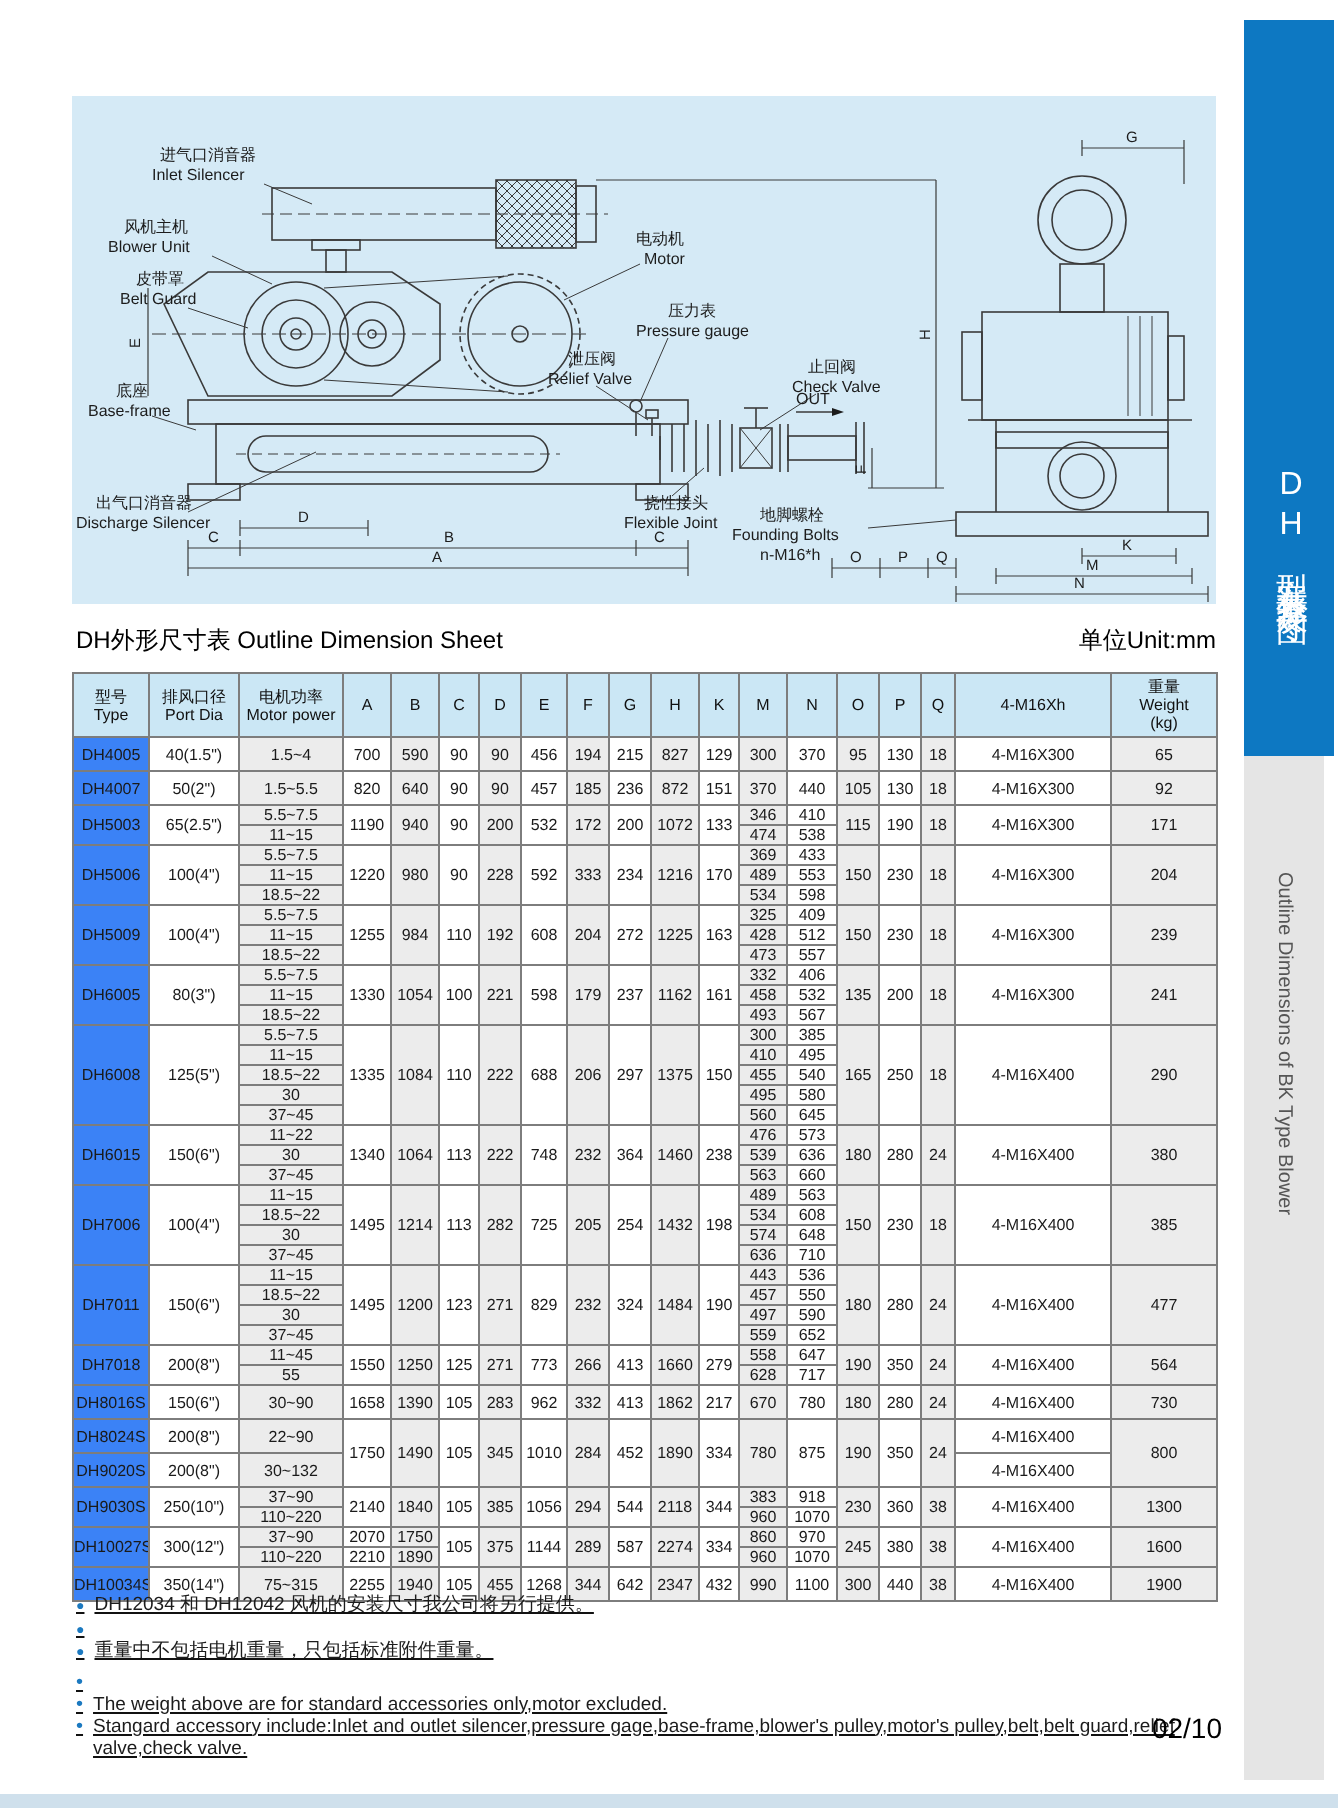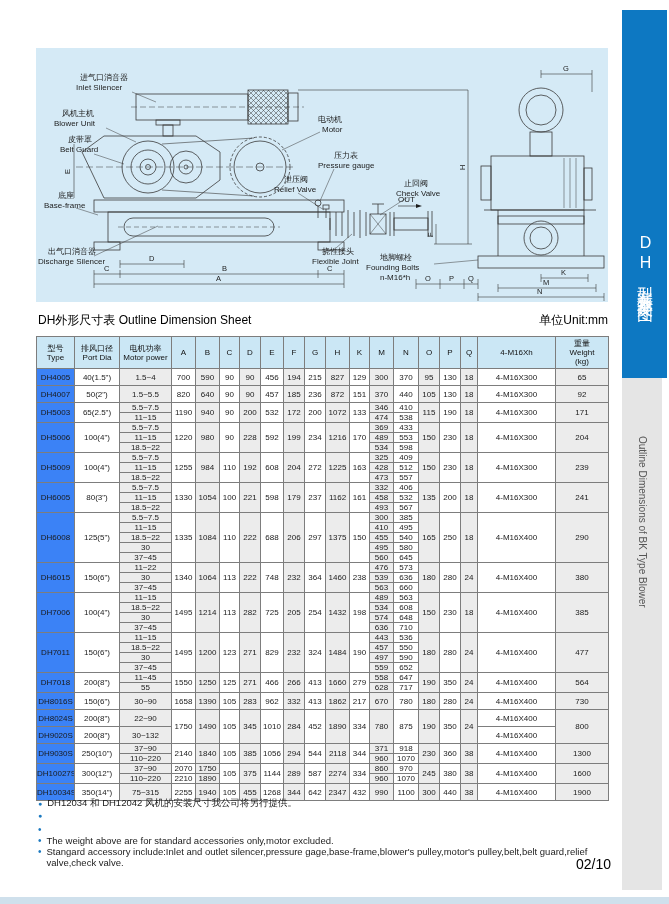--- a/index.html
+++ b/index.html
@@ -22,21 +22,21 @@
                   table-layout:fixed;}
   .dim-sheet th,.dim-sheet td{border:1px solid #7d7d7d;text-align:center;padding:0;
                   white-space:nowrap;overflow:hidden;}
   .dim-sheet th{background:#cbe7f5;font-size:8px;font-weight:normal;line-height:9px;padding:2px 0;}
   .dim-sheet td{font-size:8px;line-height:9px;color:#1a1a1a;}
   .dim-sheet td.ctype{background:#3b82f6;}
   .dim-sheet td.g{background:#ececec;}
   .dim-sheet tr.tall td{height:16px;}
 
   
-  .notes{position:absolute;left:38px;top:798px;width:578px;}
+  .notes{position:absolute;left:38px;top:798px;width:578px;text-decoration:underline;}
   .note{display:flex;align-items:flex-start;color:#1c1c1c;}
   .note-cn{font-size:9.5px;line-height:10.5px;}
   .note-en{font-size:9.5px;line-height:11px;}
   .note .bullet{color:#1b79c0;margin-right:5px;flex:0 0 auto;}
   .note-cn .bullet::before{content:"\25CF";font-size:7px;}
   .note-en .bullet::before{content:"\2022";font-size:10px;}
   .notes .gap{height:3px;}
 
   .pagenum{position:absolute;right:58px;top:856px;font-size:14px;color:#000;}
 
@@ -348,21 +348,21 @@
         </tr>
         <tr>
           <td class="ctype" rowspan="3">DH5006</td>
           <td rowspan="3">100(4")</td>
           <td class="g">5.5~7.5</td>
           <td rowspan="3">1220</td>
           <td class="g" rowspan="3">980</td>
           <td rowspan="3">90</td>
           <td class="g" rowspan="3">228</td>
           <td rowspan="3">592</td>
-          <td class="g" rowspan="3">199</td>
+          <td class="g" rowspan="3">333</td>
           <td rowspan="3">234</td>
           <td class="g" rowspan="3">1216</td>
           <td rowspan="3">170</td>
           <td class="g">369</td>
           <td>433</td>
           <td class="g" rowspan="3">150</td>
           <td rowspan="3">230</td>
           <td class="g" rowspan="3">18</td>
           <td rowspan="3">4-M16X300</td>
           <td class="g" rowspan="3">204</td>
@@ -584,21 +584,21 @@
           <td>652</td>
         </tr>
         <tr>
           <td class="ctype" rowspan="2">DH7018</td>
           <td rowspan="2">200(8")</td>
           <td class="g">11~45</td>
           <td rowspan="2">1550</td>
           <td class="g" rowspan="2">1250</td>
           <td rowspan="2">125</td>
           <td class="g" rowspan="2">271</td>
-          <td rowspan="2">466</td>
+          <td rowspan="2">773</td>
           <td class="g" rowspan="2">266</td>
           <td rowspan="2">413</td>
           <td class="g" rowspan="2">1660</td>
           <td rowspan="2">279</td>
           <td class="g">558</td>
           <td>647</td>
           <td class="g" rowspan="2">190</td>
           <td rowspan="2">350</td>
           <td class="g" rowspan="2">24</td>
           <td rowspan="2">4-M16X400</td>
@@ -663,21 +663,21 @@
           <td class="g">37~90</td>
           <td rowspan="2">2140</td>
           <td class="g" rowspan="2">1840</td>
           <td rowspan="2">105</td>
           <td class="g" rowspan="2">385</td>
           <td rowspan="2">1056</td>
           <td class="g" rowspan="2">294</td>
           <td rowspan="2">544</td>
           <td class="g" rowspan="2">2118</td>
           <td rowspan="2">344</td>
-          <td class="g">371</td>
+          <td class="g">383</td>
           <td>918</td>
           <td class="g" rowspan="2">230</td>
           <td rowspan="2">360</td>
           <td class="g" rowspan="2">38</td>
           <td rowspan="2">4-M16X400</td>
           <td class="g" rowspan="2">1300</td>
         </tr>
         <tr>
           <td class="g">110~220</td>
           <td class="g">960</td>
@@ -736,20 +736,24 @@
   </table>
 
   <div class="notes">
     <div class="note note-cn">
         <span class="bullet"></span>
         <span>DH12034 和 DH12042 风机的安装尺寸我公司将另行提供。</span>
       </div>
     <div class="note note-cn">
         <span class="bullet"></span>
       </div>
+    <div class="note note-cn">
+        <span class="bullet"></span>
+        <span>重量中不包括电机重量，只包括标准附件重量。</span>
+      </div>
     <div class="gap"></div>
     <div class="note note-en">
         <span class="bullet"></span>
       </div>
     <div class="note note-en">
         <span class="bullet"></span>
         <span>The weight above are for standard accessories only,motor excluded.</span>
       </div>
     <div class="note note-en">
         <span class="bullet"></span>

